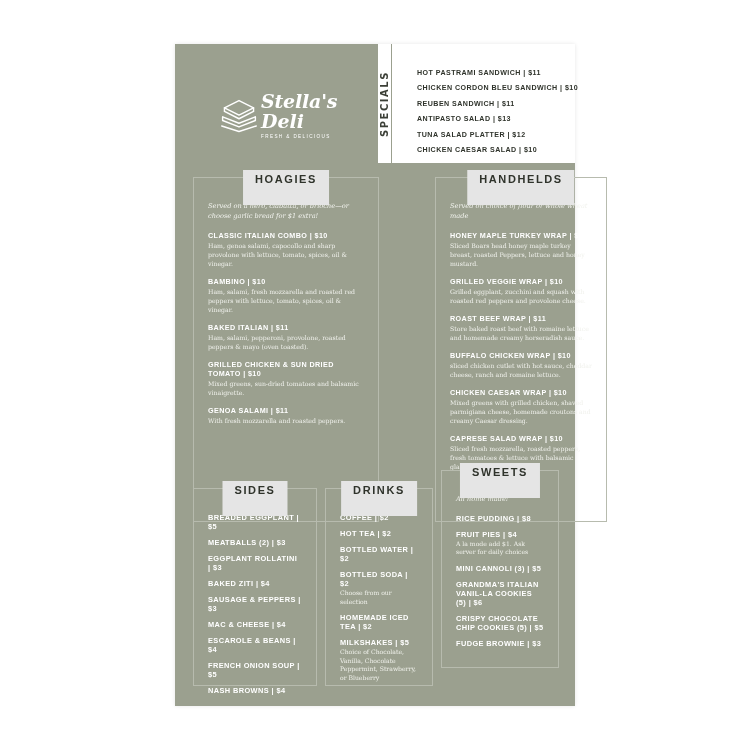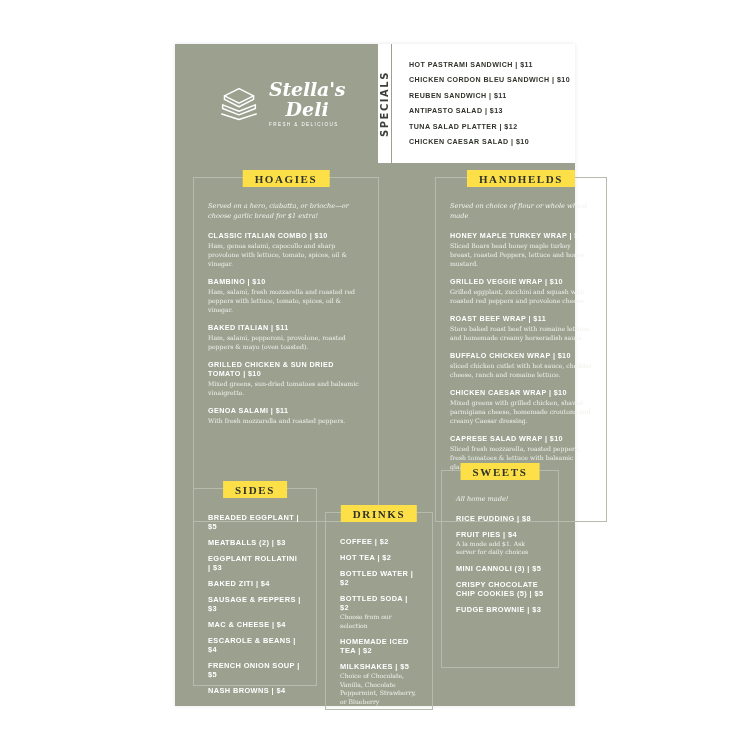--- a/index.html
+++ b/index.html
@@ -30,24 +30,23 @@
   }
 
   
   .header {
     position: relative;
     height: 120px;
   }
   .logo-block {
     position: absolute;
     left: 42px;
-    top: 36px;
+    top: 48px;
     display: flex;
     align-items: center;
-    gap: 8px;
   }
   .sandwich-icon { width: 44px; height: 40px; }
   .logo-text {
     color: #ffffff;
     line-height: 1;
   }
   .logo-name {
     font-family: "DejaVu Serif", serif;
     font-style: italic;
     font-weight: bold;
@@ -55,21 +54,20 @@
     letter-spacing: -0.2px;
     display: block;
   }
   .logo-name2 {
     font-family: "DejaVu Serif", serif;
     font-style: italic;
     font-weight: bold;
     font-size: 19px;
     display: block;
     margin-top: 1px;
-    text-align: center;
   }
   .logo-sub {
     display: block;
     font-size: 4.6px;
     letter-spacing: 1.4px;
     margin-top: 4px;
     font-family: "Liberation Sans", sans-serif;
   }
 
   
@@ -105,39 +103,39 @@
   .specials-list li {
     list-style: none;
     font-family: "Liberation Sans", sans-serif;
     font-weight: bold;
     font-size: 7.1px;
     letter-spacing: 0.45px;
     color: #2f332b;
     margin-bottom: 7.4px;
     white-space: nowrap;
   }
-  .specials-list ul { margin: 8px; padding: 0; }
+  .specials-list ul { margin: 16px; padding: 0; }
 
   
   .panel {
     position: absolute;
     border: 1px solid #b7bbae;
   }
   .panel-title {
     position: absolute;
     top: -8px;
     left: 50%;
     transform: translateX(-50%);
-    background: #fde047;
+    background: #e5e5e5;
     color: #2f332b;
-    font-family: Liberation Serif, serif;
+    font-family: Liberation Sans, sans-serif;
     font-weight: bold;
     font-size: 11px;
     letter-spacing: 1.6px;
-    padding: 3px 12px 2px 12px;
+    padding: 3px 12px 20px 12px;
     white-space: nowrap;
   }
   .panel-inner {
     padding: 24px 14px 10px 14px;
   }
   .intro {
     font-family: "DejaVu Serif", serif;
     font-style: italic;
     font-size: 6.6px;
     line-height: 1.5;
@@ -176,21 +174,21 @@
     font-size: 6.1px;
     line-height: 1.4;
     color: #eff0ea;
     margin: 1px 0 0 0;
   }
 
   
   #panel-hoagies   { left: 18px;  top: 133px; width: 184px; height: 343px; }
   #panel-handhelds { left: 224px; top: 133px; width: 170px; height: 343px; margin-left: 36px; }
   #panel-sides     { left: 18px;  top: 444px; width: 122px; height: 196px; }
-  #panel-drinks    { left: 150px; top: 444px; width: 106px; height: 196px; margin-top: 24px; }
+  #panel-drinks    { left: 150px; top: 444px; width: 106px; height: 196px; }
   #panel-sweets    { left: 266px; top: 426px; width: 116px; height: 196px; }
 </style>
 </head>
 <body>
 
 <div class="canvas">
   <div class="menu">
 
     <div class="header">
 
@@ -357,20 +355,23 @@
           <p class="simple-name">RICE PUDDING | $8</p>
         </div>
         <div class="simple-item">
           <p class="simple-name">FRUIT PIES | $4</p>
           <p class="simple-desc">A la mode add $1. Ask server for daily choices</p>
         </div>
         <div class="simple-item">
           <p class="simple-name">MINI CANNOLI (3) | $5</p>
         </div>
         <div class="simple-item">
+          <p class="simple-name">GRANDMA'S ITALIAN VANIL-LA COOKIES (5) | $6</p>
+        </div>
+        <div class="simple-item">
           <p class="simple-name">CRISPY CHOCOLATE CHIP COOKIES (5) | $5</p>
         </div>
         <div class="simple-item">
           <p class="simple-name">FUDGE BROWNIE | $3</p>
         </div>
       </div>
     </div>
 
   </div>
 </div>

